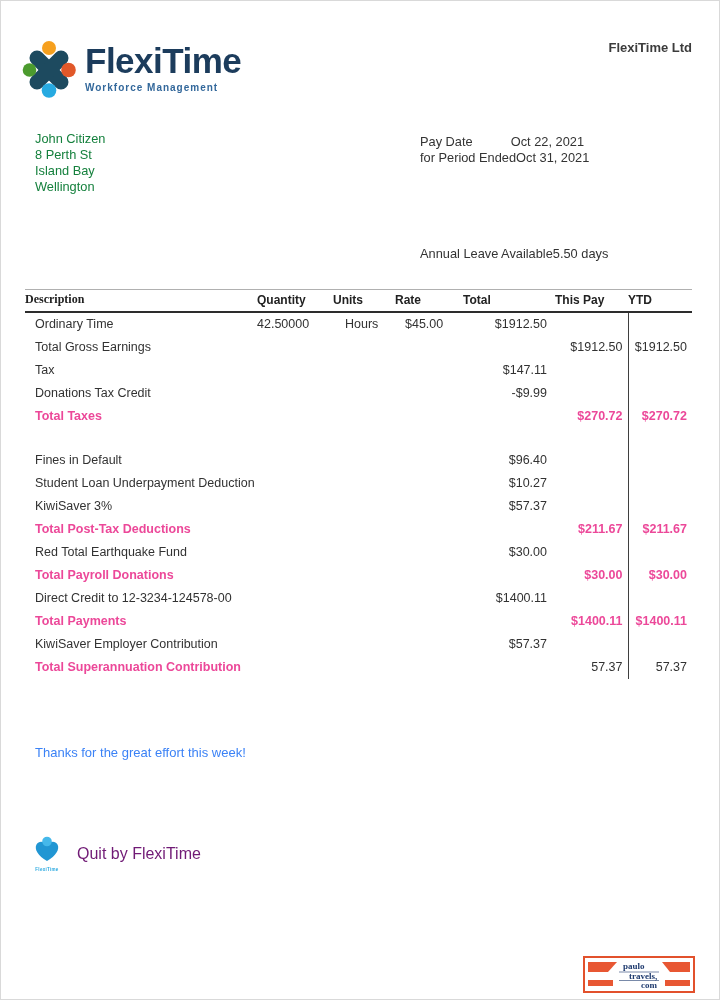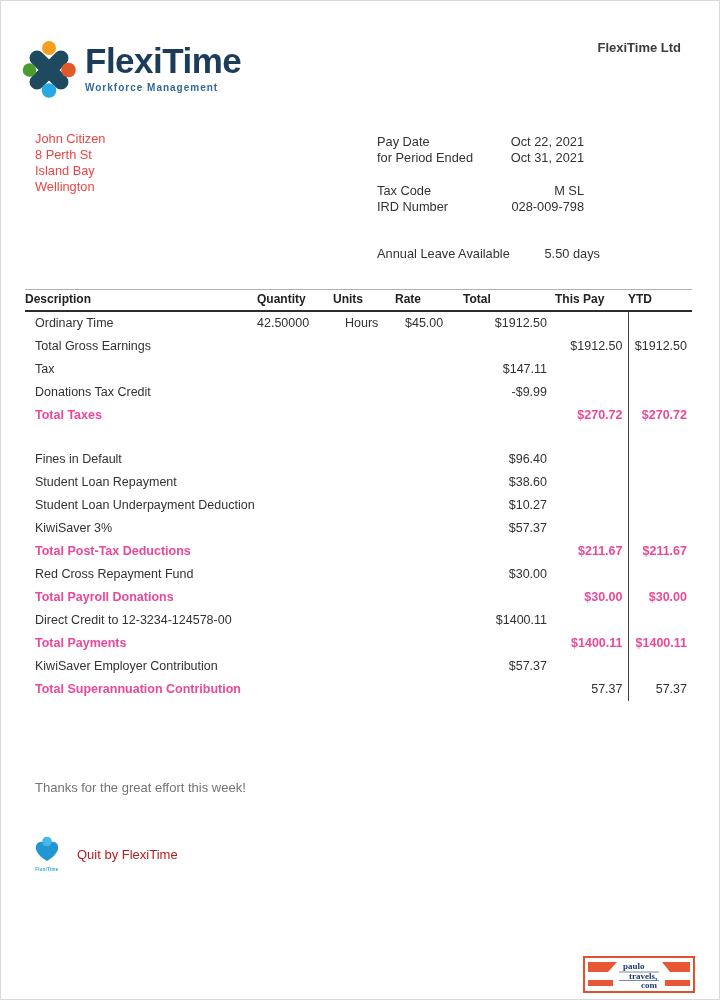--- a/index.html
+++ b/index.html
@@ -10,37 +10,37 @@
     font-family:"Liberation Sans","DejaVu Sans",sans-serif;
     color:#333333;
   }
   .page-frame { position:absolute; inset:0; border:1px solid #d9d9d9; pointer-events:none; }
 
   
   .brand { position:absolute; left:22px; top:40px; display:flex; align-items:flex-start; gap:9px; }
   .brand-text { padding-top:2px; }
   .brand-name { font-size:35px; font-weight:700; color:#1c3c5c; line-height:38px; letter-spacing:-0.5px; }
   .brand-tagline { font-size:10px; font-weight:700; color:#33689b; letter-spacing:1px; margin-top:2px; }
-  .company-name { position:absolute; top:40px; right:39px; font-size:13px; font-weight:600; color:#3c3c3c; }
+  .company-name { position:absolute; top:40px; right:28px; font-size:13px; font-weight:600; color:#3c3c3c; }
 
   
-  .address { position:absolute; left:35px; top:131px; font-size:12.8px; line-height:16px; color:#ef4444; }
+  .address { position:absolute; left:35px; top:131px; font-size:12.8px; line-height:16px; color:#15803d; }
   .pay-info { position:absolute; left:377px; top:134px; width:207px; font-size:12.8px; }
   .pay-info .group2 { margin-top:17px; }
   .leave-info { position:absolute; left:377px; top:246px; width:223px; font-size:12.8px; }
-  .lv-row { display:flex; justify-content:space-between; height:16px; line-height:16px; white-space:nowrap; }
+  .lv-row { display:flex; justify-content:space-between; height:16px; line-height:16px; white-space:nowrap;margin-left:43px; }
 
   
   table.payslip { position:absolute; left:25px; top:289px; width:667px; border-collapse:collapse; table-layout:fixed; }
   table.payslip th {
     font-size:12px; font-weight:700; color:#222; text-align:left;
     border-top:1px solid #b0b0b0; border-bottom:2px solid #2d2d2d;
     height:21px; vertical-align:bottom; padding:2px 0 4px 0; white-space:nowrap;
   }
-  th.h-desc { padding-left:10px; }
+  th.h-desc { padding-left:10px;font-family:Liberation Serif, serif; }
   th.h-qty  { text-align:right; padding-right:5px; }
   th.h-units{ padding-left:12px; }
   th.h-rate { padding-left:10px; }
   th.h-total{ padding-left:12px;margin-left:24px; }
   th.h-thispay{ padding-left:10px; }
   th.h-ytd  { padding-left:7px; }
 
   table.payslip td {
     font-size:12.5px; height:23px; line-height:23px; white-space:nowrap;
     overflow:hidden; color:#323232; padding:0;
@@ -50,25 +50,25 @@
   table.payslip td:nth-child(3){ padding-left:12px; }
   table.payslip td:nth-child(4){ padding-left:10px; }
   table.payslip td:nth-child(5){ text-align:right; padding-right:8px; }
   table.payslip td:nth-child(6){ text-align:right; padding-right:5px; }
   table.payslip td:nth-child(7){ text-align:right; padding-right:5px; }
   table.payslip td.ytd { border-left:1.5px solid #3f3f3f; }
   table.payslip tr.spacer td { height:21px; line-height:21px; }
   table.payslip td.b { font-weight:700; color:#ec4899; }
 
   
-  .thanks { position:absolute; left:35px; top:780px; font-size:13px; color:#737373; }
+  .thanks { position:absolute; left:35px; top:745px; font-size:13px; color:#3b82f6; }
   .quit-row { position:absolute; left:30px; top:836px; display:flex; align-items:center; gap:13px; }
   .quit-logo { display:flex; flex-direction:column; align-items:center; width:34px; }
   .quit-logo-text { font-size:4.5px; font-weight:700; color:#2aa9e0; letter-spacing:0.3px; margin-top:1px; }
-  .quit-text { font-size:13px; color:#b91c1c; }
+  .quit-text { font-size:16px; color:#701a75; }
 
   .watermark { position:absolute; left:583px; top:956px; }
 </style>
 </head>
 <body>
 
 <div class="page-frame"></div>
 
 <div class="brand">
   <span>
@@ -99,30 +99,20 @@
 
 <div class="pay-info">
   <div class="group1">
       <div class="lv-row">
         <span>Pay Date</span>
         <span>Oct 22, 2021</span>
       </div>
       <div class="lv-row">
         <span>for Period Ended</span>
         <span>Oct 31, 2021</span>
-      </div>
-    </div>
-  <div class="group2">
-      <div class="lv-row">
-        <span>Tax Code</span>
-        <span>M SL</span>
-      </div>
-      <div class="lv-row">
-        <span>IRD Number</span>
-        <span>028-009-798</span>
       </div>
     </div>
 </div>
 
 <div class="leave-info">
     <div class="lv-row">
       <span>Annual Leave Available</span>
       <span>5.50 days</span>
     </div>
   </div>
@@ -206,29 +196,20 @@
       <tr>
         <td>Fines in Default</td>
         <td></td>
         <td></td>
         <td></td>
         <td>$96.40</td>
         <td></td>
         <td class="ytd"></td>
       </tr>
       <tr>
-        <td>Student Loan Repayment</td>
-        <td></td>
-        <td></td>
-        <td></td>
-        <td>$38.60</td>
-        <td></td>
-        <td class="ytd"></td>
-      </tr>
-      <tr>
         <td>Student Loan Underpayment Deduction</td>
         <td></td>
         <td></td>
         <td></td>
         <td>$10.27</td>
         <td></td>
         <td class="ytd"></td>
       </tr>
       <tr>
         <td>KiwiSaver 3%</td>
@@ -242,21 +223,21 @@
       <tr>
         <td class="b">Total Post-Tax Deductions</td>
         <td></td>
         <td></td>
         <td></td>
         <td></td>
         <td class="b">$211.67</td>
         <td class="ytd b">$211.67</td>
       </tr>
       <tr>
-        <td>Red Cross Repayment Fund</td>
+        <td>Red Total Earthquake Fund</td>
         <td></td>
         <td></td>
         <td></td>
         <td>$30.00</td>
         <td></td>
         <td class="ytd"></td>
       </tr>
       <tr>
         <td class="b">Total Payroll Donations</td>
         <td></td>

